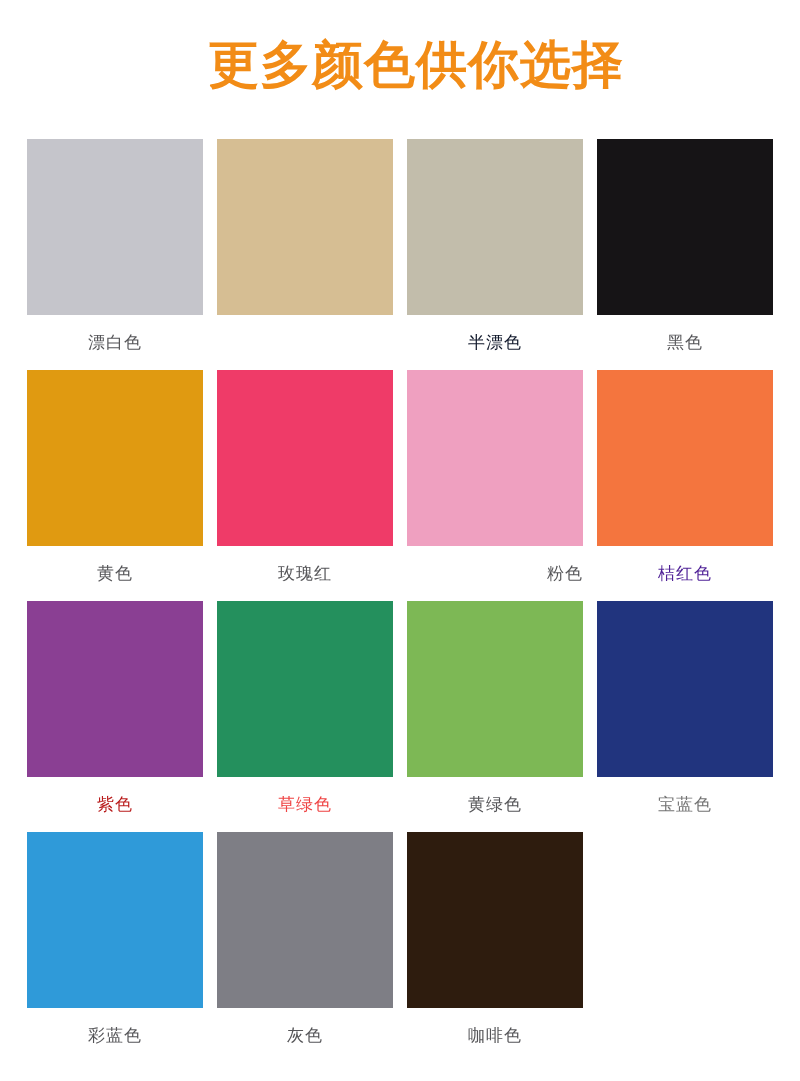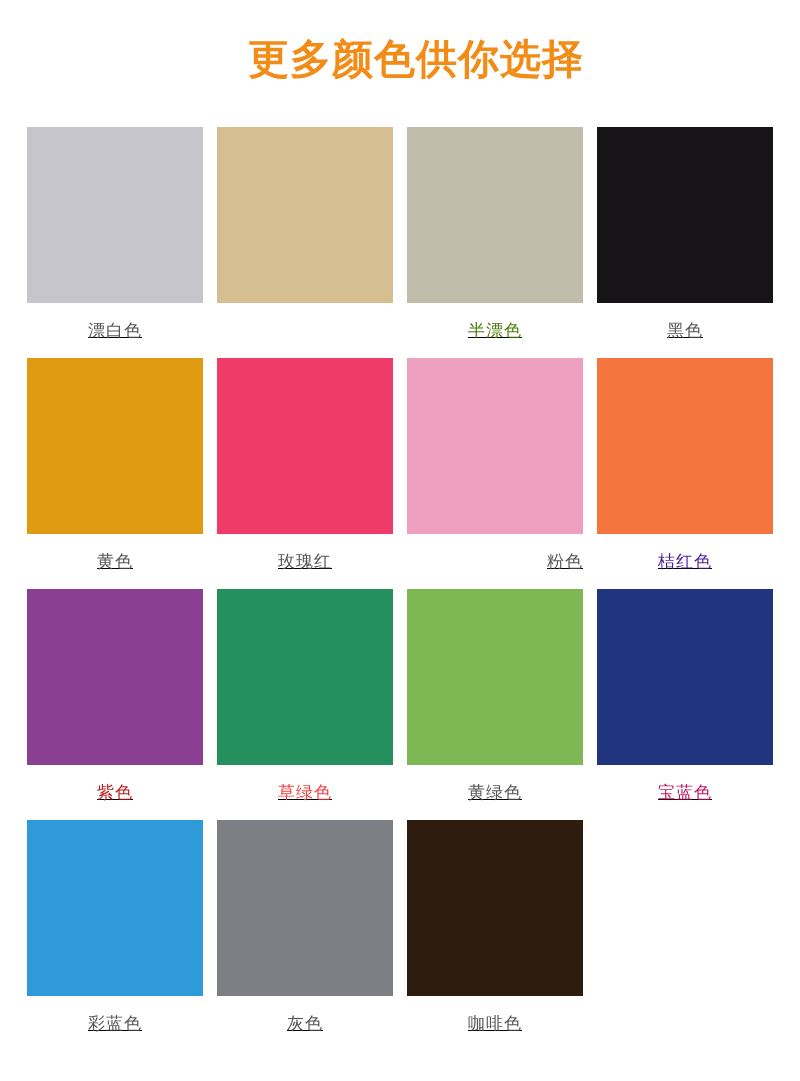--- a/index.html
+++ b/index.html
@@ -15,42 +15,41 @@
   }
   .page {
     position: relative;
     width: 800px;
     height: 1081px;
     background: #ffffff;
     box-sizing: border-box;
   }
   .title {
     text-align: center;
-    font-size: 41px;
+    font-size: 51px;
     font-weight: bold;
     letter-spacing: 1px;
     color: #F28C16;
     padding-top: 36px;
     padding-bottom: 0;
     margin: 0;
     line-height: 1.15;
     white-space: nowrap;
     padding-left: 32px;
   }
   .swatch-grid {
     margin: 0;
     padding: 16px 32px;
     display: grid;
     grid-template-columns: repeat(4, 176px);
     grid-auto-rows: auto;
     column-gap: 14px;
     row-gap: 0px;
     margin-top: 28px;
     justify-content: center;
-    text-decoration: underline;
   }
   .swatch-cell {
     width: 176px;
     display: flex;
     flex-direction: column;
     align-items: stretch;
   }
   .swatch-chip {
     width: 176px;
     height: 176px;
@@ -78,21 +77,21 @@
 
   <div class="swatch-cell">
         <div class="swatch-chip" style="background-color: rgb(197, 197, 203);"></div>
         <div class="swatch-label" style="color: rgb(85, 85, 88);">漂白色</div>
       </div>
       <div class="swatch-cell">
         <div class="swatch-chip" style="background-color: rgb(214, 190, 147);"></div>
       </div>
       <div class="swatch-cell">
         <div class="swatch-chip" style="background-color: rgb(194, 189, 171);"></div>
-        <div class="swatch-label" style="color: #4d7c0f;">半漂色</div>
+        <div class="swatch-label" style="color: #0f172a;">半漂色</div>
       </div>
       <div class="swatch-cell">
         <div class="swatch-chip" style="background-color: rgb(22, 20, 22);"></div>
         <div class="swatch-label" style="color: rgb(85, 85, 88);">黑色</div>
       </div>
       <div class="swatch-cell">
         <div class="swatch-chip" style="background-color: rgb(224, 154, 17);"></div>
         <div class="swatch-label" style="color: rgb(85, 85, 88);">黄色</div>
       </div>
       <div class="swatch-cell">
@@ -114,21 +113,21 @@
       <div class="swatch-cell">
         <div class="swatch-chip" style="background-color: rgb(36, 144, 93);"></div>
         <div class="swatch-label" style="color: #ef4444;">草绿色</div>
       </div>
       <div class="swatch-cell">
         <div class="swatch-chip" style="background-color: rgb(125, 184, 85);"></div>
         <div class="swatch-label" style="color: rgb(85, 85, 88);">黄绿色</div>
       </div>
       <div class="swatch-cell">
         <div class="swatch-chip" style="background-color: rgb(33, 52, 126);"></div>
-        <div class="swatch-label" style="color: #be185d;">宝蓝色</div>
+        <div class="swatch-label" style="color: #737373;">宝蓝色</div>
       </div>
       <div class="swatch-cell">
         <div class="swatch-chip" style="background-color: rgb(47, 154, 217);"></div>
         <div class="swatch-label" style="color: rgb(85, 85, 88);">彩蓝色</div>
       </div>
       <div class="swatch-cell">
         <div class="swatch-chip" style="background-color: rgb(126, 126, 133);"></div>
         <div class="swatch-label" style="color: rgb(85, 85, 88);">灰色</div>
       </div>
       <div class="swatch-cell">

